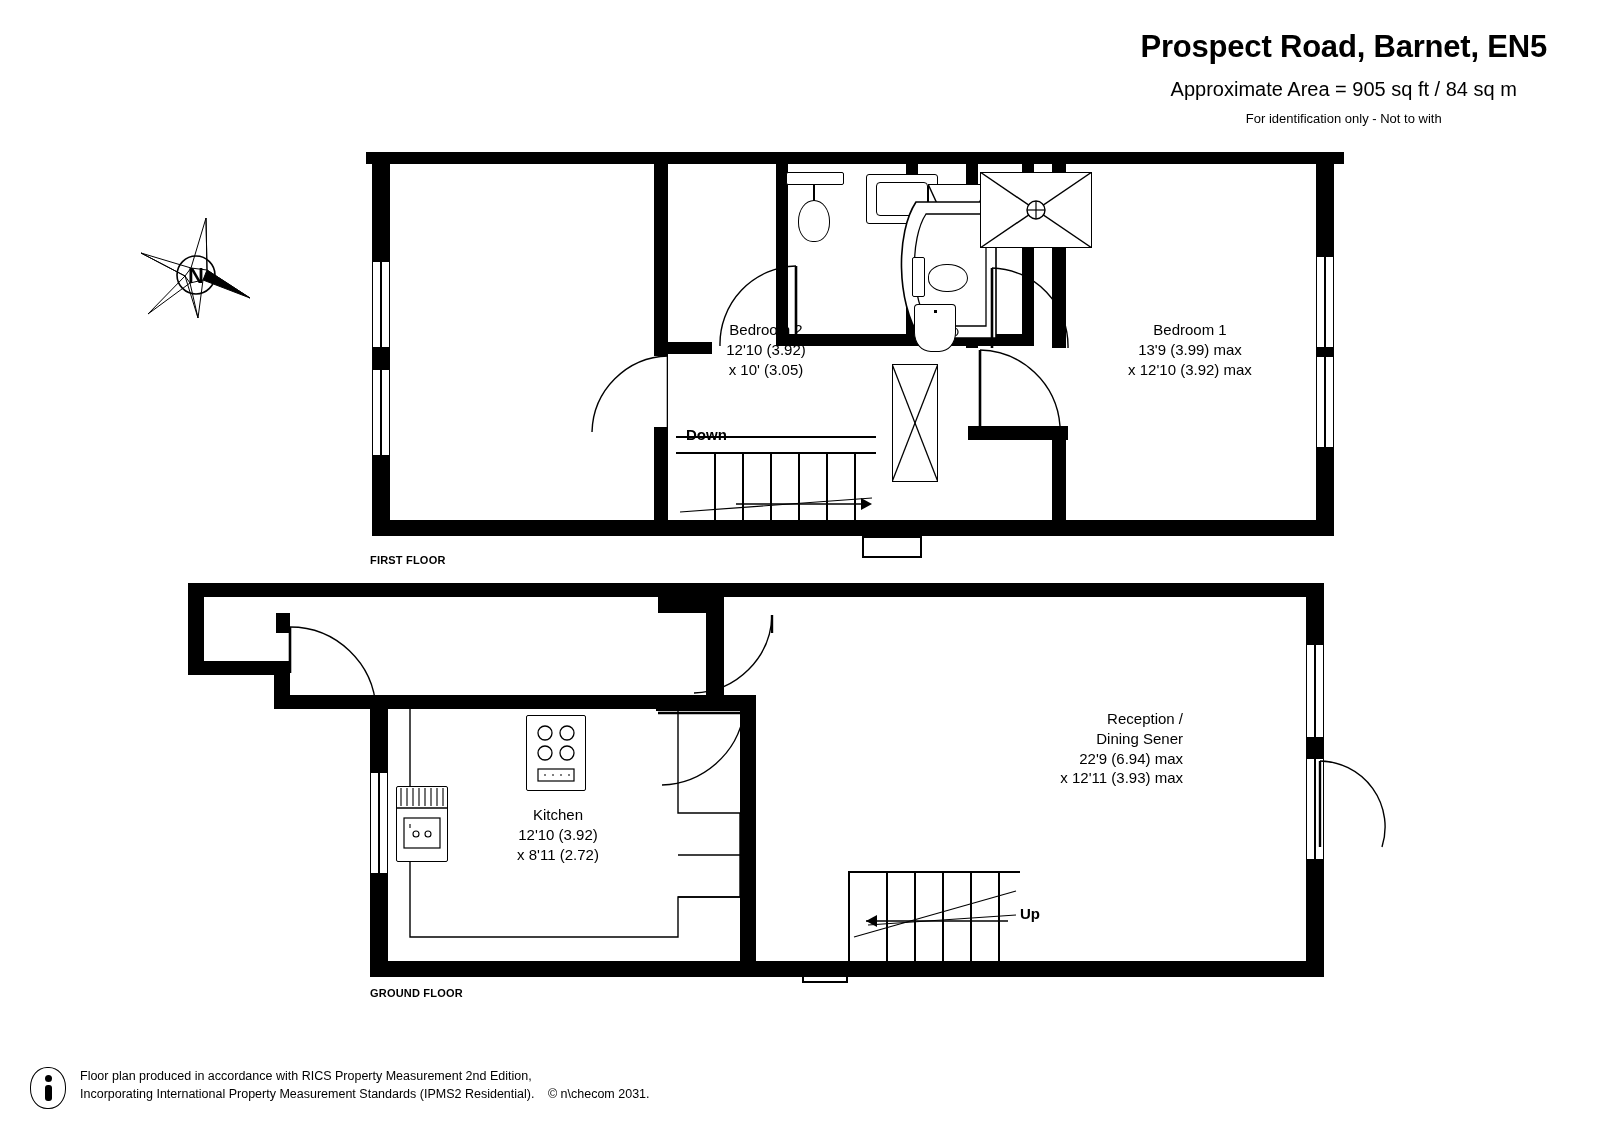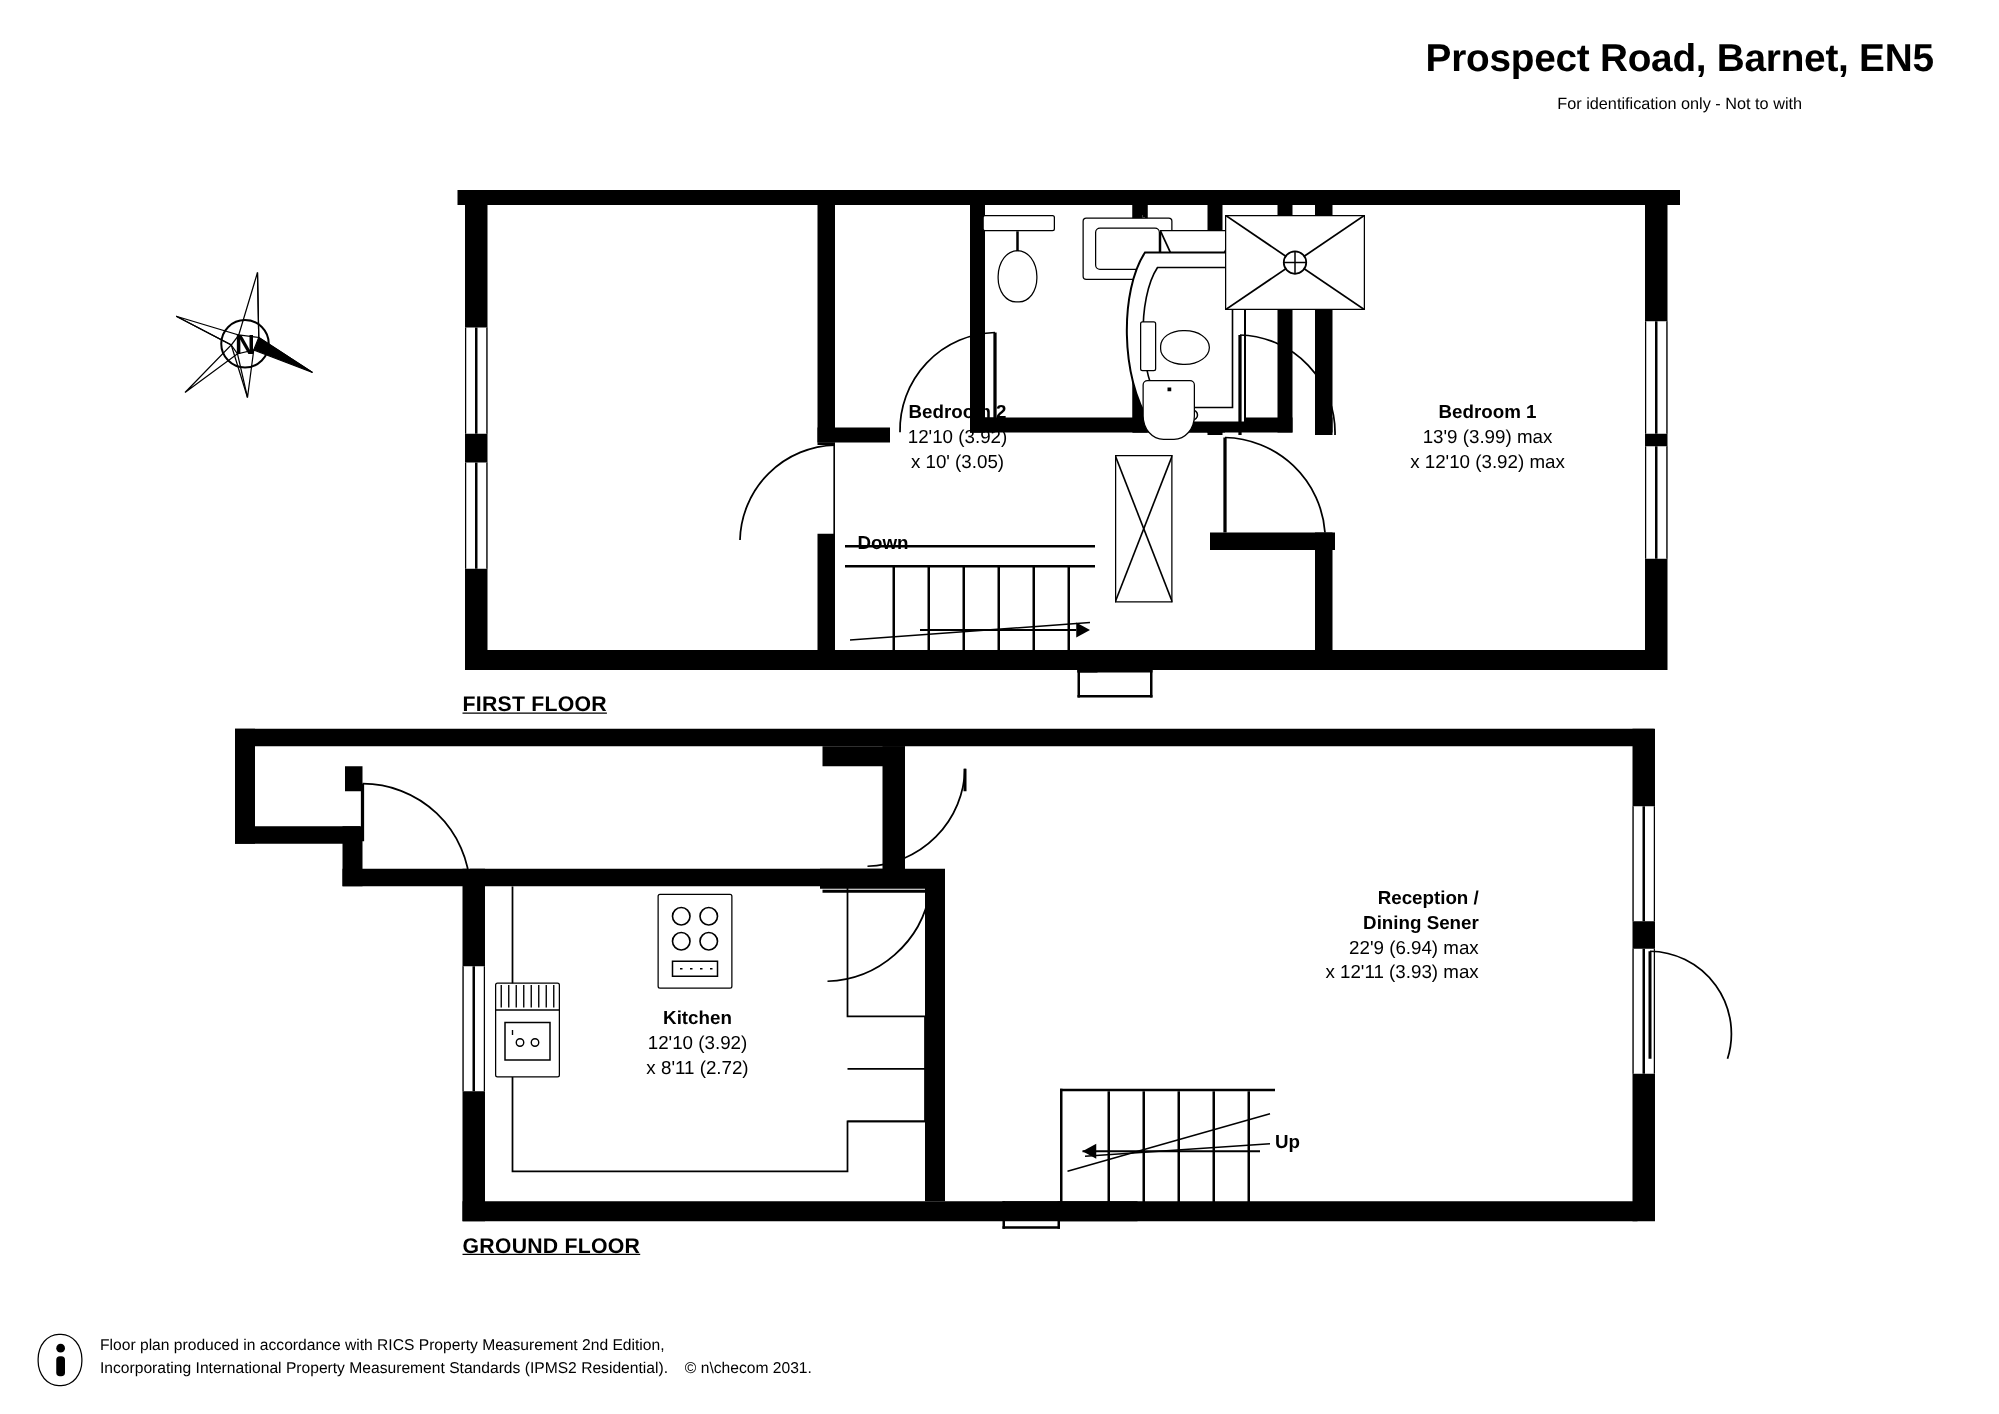--- a/index.html
+++ b/index.html
@@ -37,33 +37,32 @@
     line-height: 1.1;
   }
   #disclaimer {
     font-size: 13px;
     margin-top: 12px;
     line-height: 1.1;
   }
 
   
   .floor-label {
-    font-size: 17px;
+    font-size: 11px;
     font-weight: bold;
     letter-spacing: 0.2px;
-    text-decoration: underline;
   }
 
   
   .room-label {
     text-align: center;
     font-size: 15px;
     line-height: 1.32;
   }
-  .room-label .nm { font-weight: bold; }
+  .room-label .nm { font-weight: normal; }
 
   
   .small-bold { font-size: 15px; font-weight: bold; }
 
   
   .wall { background: #000000; position: absolute; }
   .thin { position: absolute; background: #000; }
 
   
   .fx { position: absolute; border: 1.6px solid #000; box-sizing: border-box; background: #fff; }
@@ -108,20 +107,21 @@
     line-height: 1.45;
   }
   .stair-line { position: absolute; background: #000; height: 1.5px; }
   .stair-vline { position: absolute; background: #000; width: 1.5px; }
 </style>
 </head>
 <body>
 
 <div id="header">
   <div id="title">Prospect Road, Barnet, EN5</div>
+  <div id="area">Approximate Area = 905 sq ft / 84 sq m</div>
   <div id="disclaimer">For identification only - Not to with</div>
 </div>
 
 <div class="abs" style="left:128px; top:210px; width:135px; height:115px;">
   <svg width="135" height="115" viewBox="0 0 135 115">
     <g fill="none" stroke="#000" stroke-width="1">
       <path d="M78 8 L63 58 L13 43 L57 66 L20 104 L62 73 L70 108 L75 70 L122 88 L79 60 Z"></path>
       <path d="M63 58 L57 66 L62 73 L75 70 L79 60 Z"></path>
       <path d="M78 8 L79 60 L122 88"></path>
       <path d="M13 43 L57 66 L70 108"></path>

